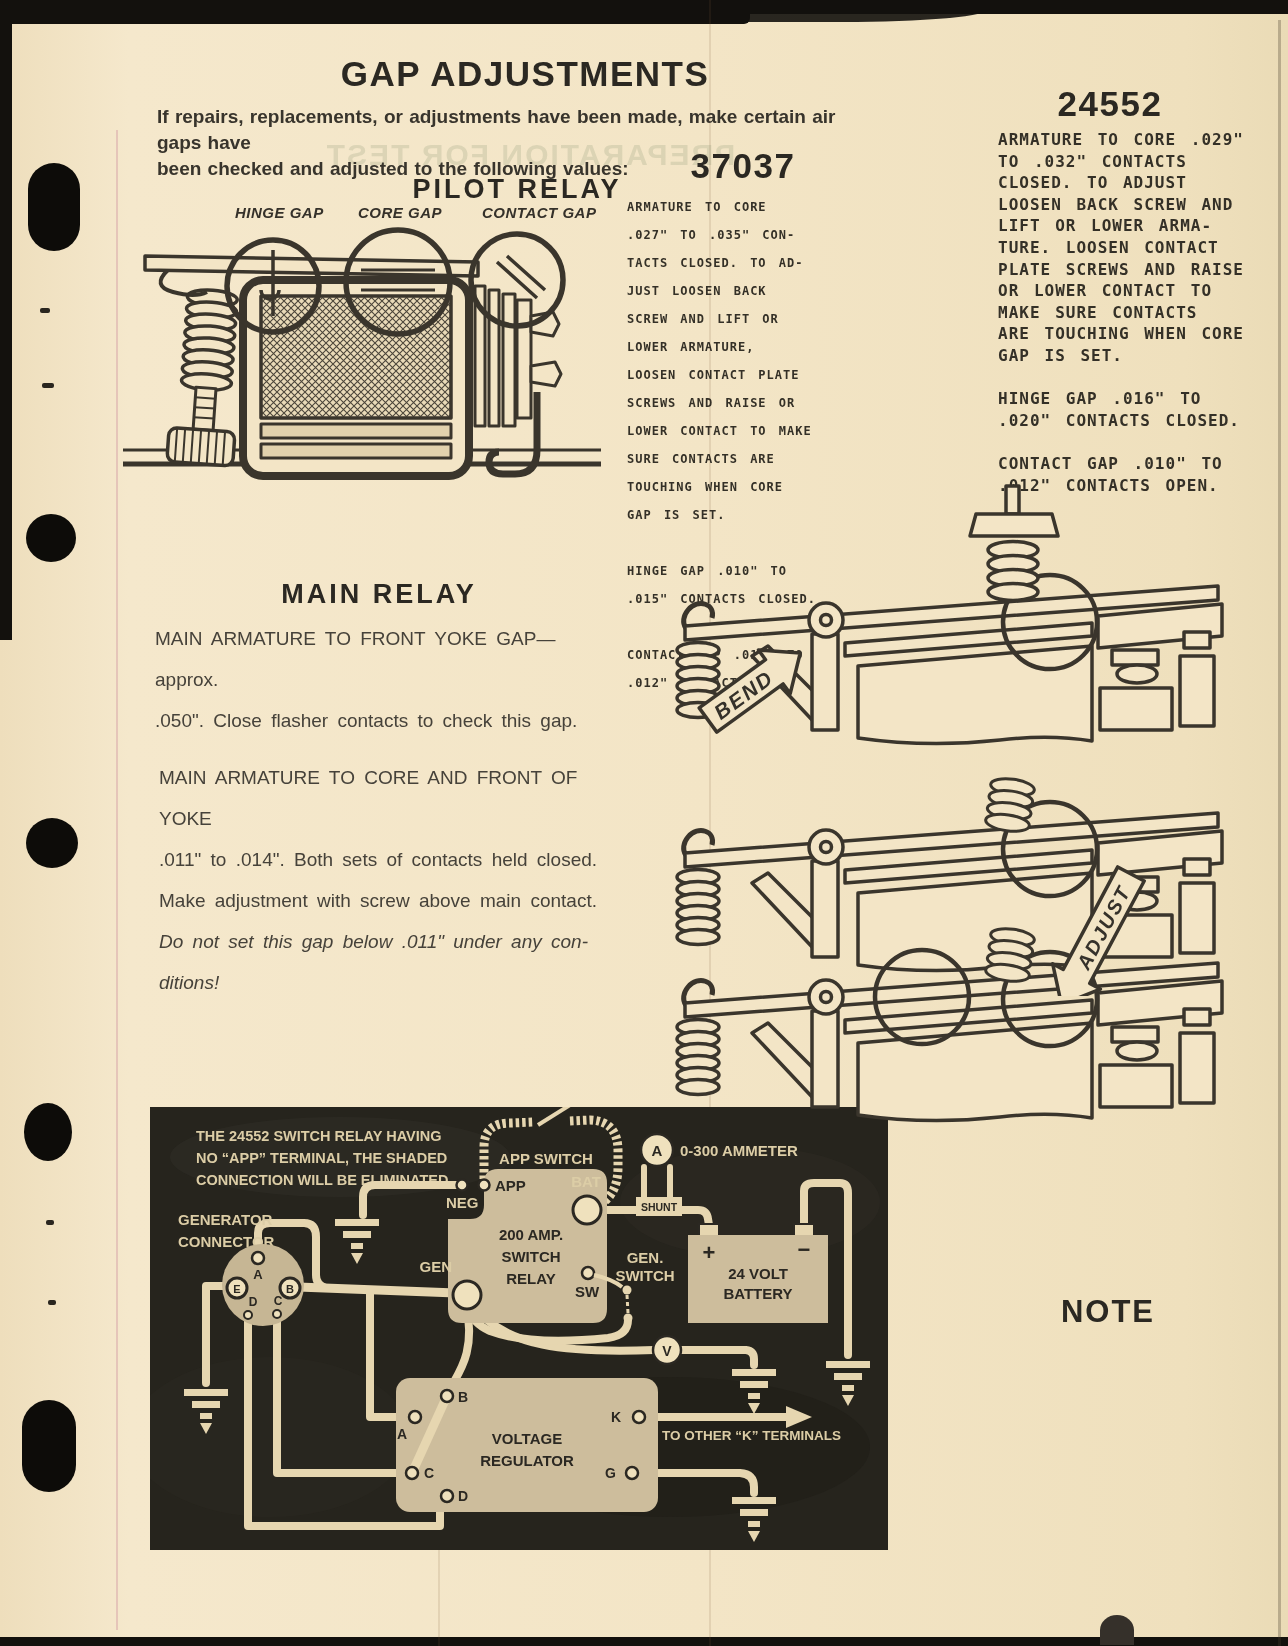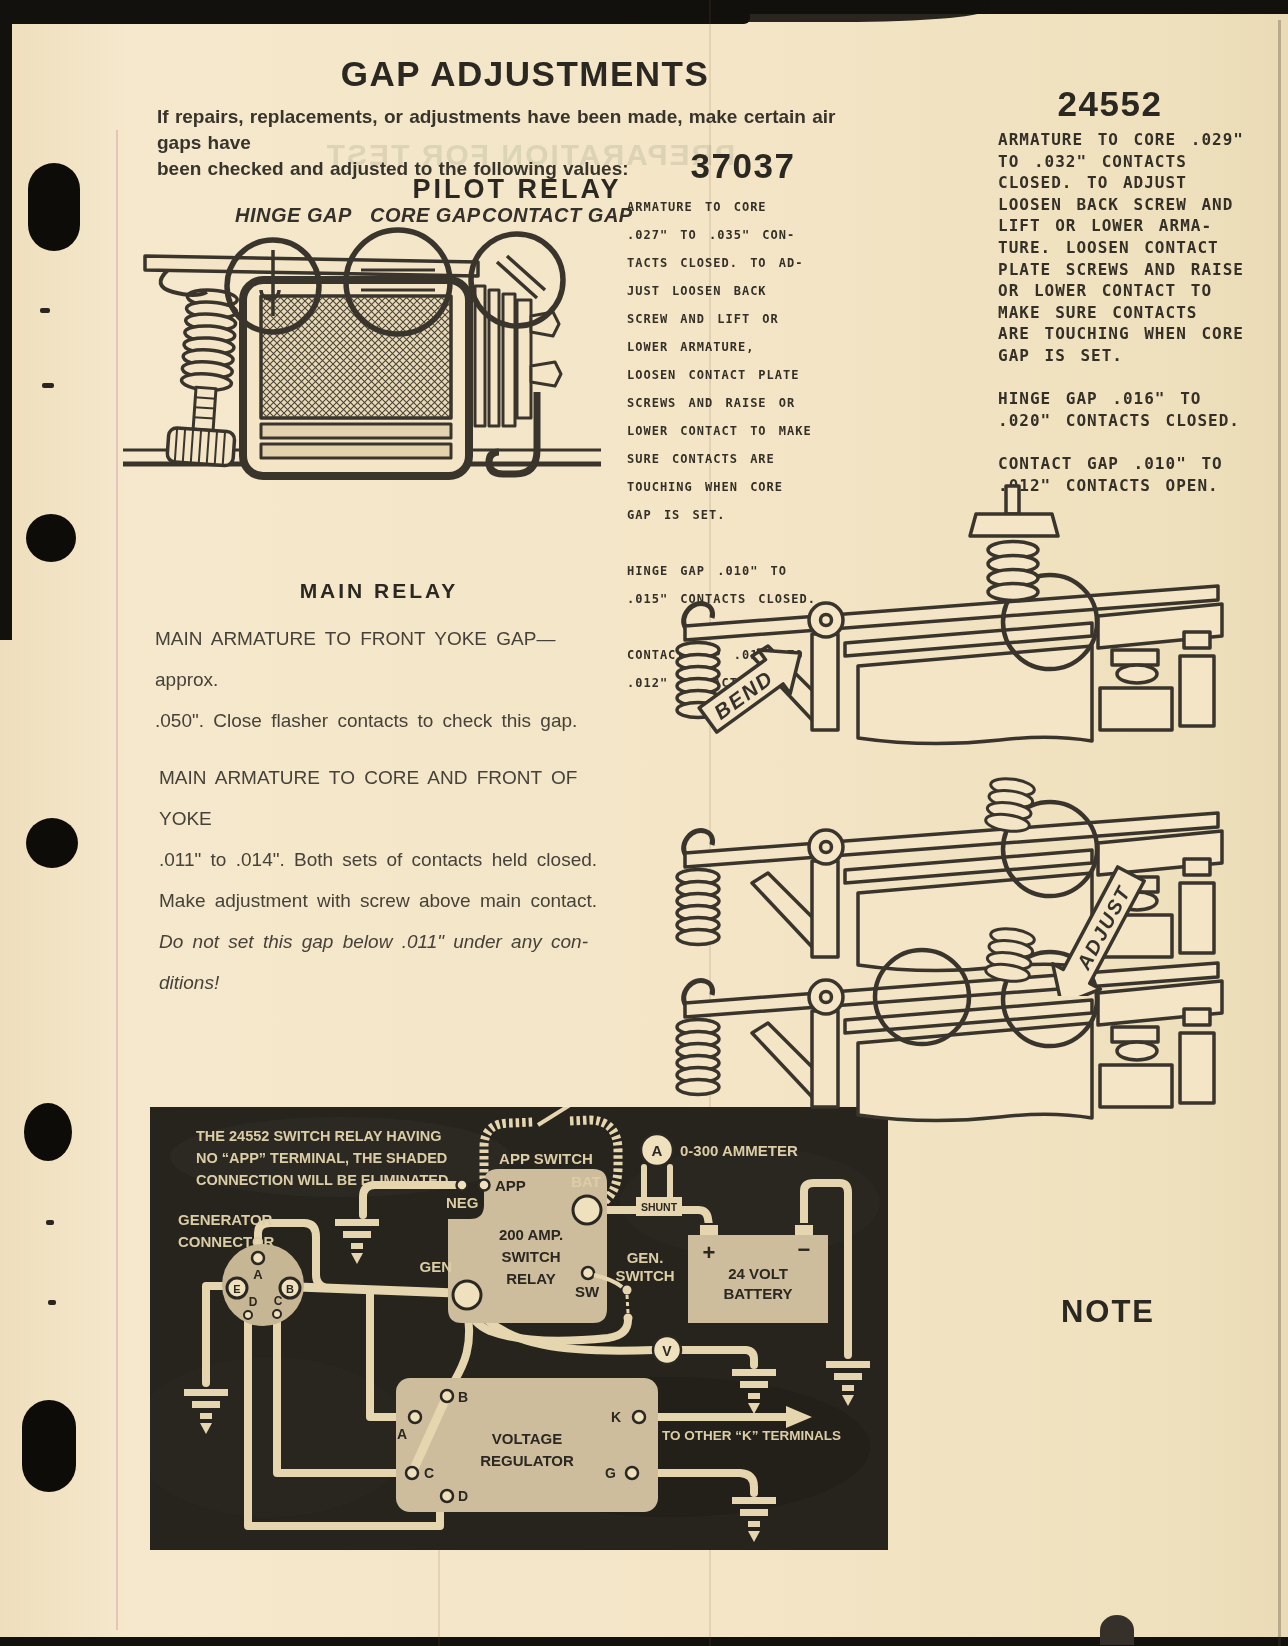--- a/index.html
+++ b/index.html
@@ -16,21 +16,21 @@
   .body-txt{color:#46423a;white-space:pre-line;word-spacing:4px;}
   .italic{font-style:italic;}
   
   .ink{background:#13110d;}
   .hole{position:absolute;background:#0d0c09;border-radius:50%;}
   .speck{position:absolute;background:#2a261f;border-radius:2px;}
   .ghost{position:absolute;transform:scaleX(-1);color:rgba(125,140,105,0.20);
          font-weight:bold;letter-spacing:2px;text-align:center;}
   .crease{position:absolute;background:rgba(130,95,60,0.14);}
   .pinkline{position:absolute;background:rgba(195,120,145,0.30);}
-  .gaplabel{font-style:italic;font-weight:bold;color:#35312a;font-size:20px;letter-spacing:0.5px;}
+  .gaplabel{font-style:italic;font-weight:bold;color:#35312a;font-size:15px;letter-spacing:0.5px;}
   svg text{font-family:"Liberation Sans",sans-serif;}
   .ctxt{fill:#dccda6;font-weight:bold;}
   .dtxt{fill:#2b2822;font-weight:bold;}
   .flagtxt{font-style:italic;font-weight:bold;fill:#35312a;letter-spacing:2px;}
 </style>
 </head>
 <body>
 
 <svg width="0" height="0" style="position:absolute" aria-hidden="true">
   <defs>
@@ -113,21 +113,21 @@
 GAP IS SET.
 
 HINGE GAP .016" TO
 .020" CONTACTS CLOSED.
 
 CONTACT GAP .010" TO
 .012" CONTACTS OPEN.</div>
 
   <div class="abs h-big" style="left:407px;top:174px;width:220px;font-size:27px;letter-spacing:3px">PILOT RELAY</div>
   <div class="abs gaplabel" style="left:235px;top:204px">HINGE GAP</div>
-  <div class="abs gaplabel" style="left:370px;top:204px">CORE GAP</div>
+  <div class="abs gaplabel" style="left:358px;top:204px">CORE GAP</div>
   <div class="abs gaplabel" style="left:482px;top:204px">CONTACT GAP</div>
 
   <svg class="abs" style="left:123px;top:224px" width="478" height="292" viewBox="0 0 478 292">
     <g stroke="#3a352c" stroke-linejoin="round" fill="none">
       <line x1="0" y1="226" x2="478" y2="226" stroke-width="3"></line>
       <line x1="0" y1="240" x2="478" y2="240" stroke-width="5"></line>
       <g transform="rotate(4 84 150)">
         <ellipse cx="84" cy="74" rx="25" ry="8" fill="#f3e5c6" stroke-width="3.5"></ellipse>
         <ellipse cx="84" cy="86" rx="25" ry="8" fill="#f3e5c6" stroke-width="3.5"></ellipse>
         <ellipse cx="84" cy="98" rx="25" ry="8" fill="#f3e5c6" stroke-width="3.5"></ellipse>
@@ -177,21 +177,21 @@
 SURE CONTACTS ARE
 TOUCHING WHEN CORE
 GAP IS SET.
 
 HINGE GAP .010" TO
 .015" CONTACTS CLOSED.
 
 CONTACT GAP .010" TO
 .012" CONTACTS OPEN.</div>
 
-  <div class="abs h-big" style="left:279px;top:579px;width:200px;font-size:21px;letter-spacing:3px">MAIN RELAY</div>
+  <div class="abs h-big" style="left:279px;top:579px;width:200px;font-size:27px;letter-spacing:3px">MAIN RELAY</div>
   <div class="abs" style="left:155px;top:618px;width:460px">
     <p class="body-txt" style="margin:0 0 16px 0;font-size:19px;line-height:41px">MAIN ARMATURE TO FRONT YOKE GAP—approx.
 .050". Close flasher contacts to check this gap.</p>
     <p class="body-txt" style="margin:4px;font-size:19px;line-height:41px"><span>MAIN ARMATURE TO CORE AND FRONT OF YOKE
 .011" to .014". Both sets of contacts held closed.
 Make adjustment with screw above main contact.
 </span><span class="italic">Do not set this gap below .011" under any con-
 ditions!</span></p>
   </div>
 

